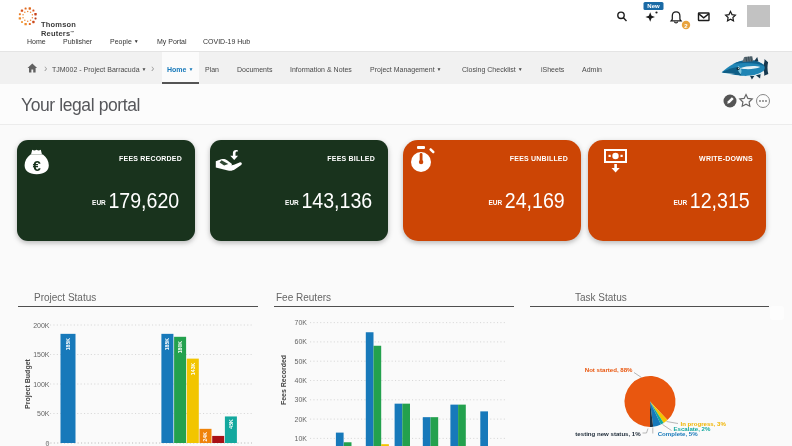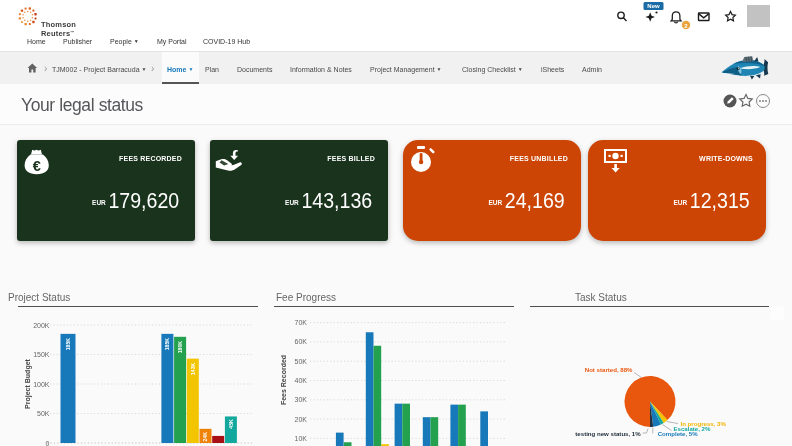--- a/index.html
+++ b/index.html
@@ -12,21 +12,21 @@
   #crumbbar { left:0; top:52px; width:792px; height:31.5px; background:#f1f1f1; }
   #crumbwhite { left:161.5px; top:52px; width:37px; height:29.5px; background:#fbfbfb; }
   #portalband { left:0; top:83.5px; width:792px; height:41.5px; background:#fcfcfc; border-bottom:1px solid #ececec; }
   .navitem { position:absolute; top:38px; font-size:7px; color:#333; }
   .crumbitem { position:absolute; top:65.5px; font-size:7px; color:#4a4a4a; }
   .blue { color:#1779ba; }
   #homeunderline { left:161.5px; top:81.5px; width:37px; height:2px; background:#555; }
   #portaltitle { left:21px; top:95px; font-size:17.5px; letter-spacing:-0.4px; color:#56575b; }
   
   .card { position:absolute; top:140px; width:178px; height:101px; border-radius:3px; box-shadow:0 2px 5px rgba(60,60,60,.35); }
-  .cgreen { background:#19331d; }
+  .cgreen { background:#19331d;border-radius:11px; }
   .corange { background:#cc4505;border-radius:15px; }
   .cardlabel { position:absolute; top:15px; right:13px; color:#fff; font-size:7px; font-weight:bold; letter-spacing:.2px; }
   .cardvalue { position:absolute; top:48px; right:16px; color:#fff; font-size:22.5px; letter-spacing:0; text-align:right; white-space:nowrap; transform:scaleX(0.87); transform-origin:100% 50%; }
   .cardvalue .eur { font-size:7.5px; font-weight:bold; letter-spacing:0; position:relative; top:-3px; margin-right:3px; }
   
   .charttitle { position:absolute; top:292px; font-size:10px; color:#666; }
   .chartline { position:absolute; top:306px; height:1.3px; background:#4f4f4f; }
 </style>
 </head>
 <body>
@@ -50,42 +50,42 @@
 <div class="crumbitem blue" style="left:167px; font-weight:bold;">Home <span style="font-size:5px; vertical-align:1px;">▼</span></div>
 <div class="crumbitem" style="left:205px;">Plan</div>
 <div class="crumbitem" style="left:237px;">Documents</div>
 <div class="crumbitem" style="left:290px;">Information &amp; Notes</div>
 <div class="crumbitem" style="left:370px;">Project Management <span style="font-size:5px; vertical-align:1px;">▼</span></div>
 <div class="crumbitem" style="left:462px;">Closing Checklist <span style="font-size:5px; vertical-align:1px;">▼</span></div>
 <div class="crumbitem" style="left:541px;">iSheets</div>
 <div class="crumbitem" style="left:582px;">Admin</div>
 <div class="abs" id="homeunderline"></div>
 
-<div class="abs" id="portaltitle">Your legal status</div>
+<div class="abs" id="portaltitle">Your legal portal</div>
 
 <div class="card cgreen" style="left:17px;">
   <div class="cardlabel">FEES RECORDED</div>
   <div class="cardvalue"><span class="eur">EUR</span>179,620</div>
 </div>
 <div class="card cgreen" style="left:210px;padding-left:36px;">
   <div class="cardlabel">FEES BILLED</div>
   <div class="cardvalue"><span class="eur">EUR</span>143,136</div>
 </div>
 <div class="card corange" style="left:403px;">
   <div class="cardlabel">FEES UNBILLED</div>
   <div class="cardvalue"><span class="eur">EUR</span>24,169</div>
 </div>
 <div class="card corange" style="left:588px;">
   <div class="cardlabel">WRITE-DOWNS</div>
   <div class="cardvalue"><span class="eur">EUR</span>12,315</div>
 </div>
 
-<div class="charttitle" style="left:8px;">Project Status</div>
+<div class="charttitle" style="left:34px;">Project Status</div>
 <div class="chartline" style="left:18px; width:240px;"></div>
-<div class="charttitle" style="left:276px;">Fee Progress</div>
+<div class="charttitle" style="left:276px;">Fee Reuters</div>
 <div class="chartline" style="left:274px; width:240px;"></div>
 <div class="charttitle" style="left:531px;margin-left:44px;">Task Status</div>
 <div class="chartline" style="left:530px; width:239px;"></div>
 
 <svg class="abs" style="left:0; top:0;" width="792" height="446" viewBox="0 0 792 446" xmlns="http://www.w3.org/2000/svg">
 
   <g id="trlogo">
       <rect x="28.582352470326455" y="7.272241177110444" width="2.4" height="2.4" rx="0.6" fill="#e06a1f"></rect>
       <rect x="32.41724955038077" y="9.562138239843097" width="2" height="2" rx="0.6" fill="#d9531f"></rect>
       <rect x="34.32021423048336" y="12.989490727491216" width="2.4" height="2.4" rx="0.6" fill="#c8421a"></rect>

